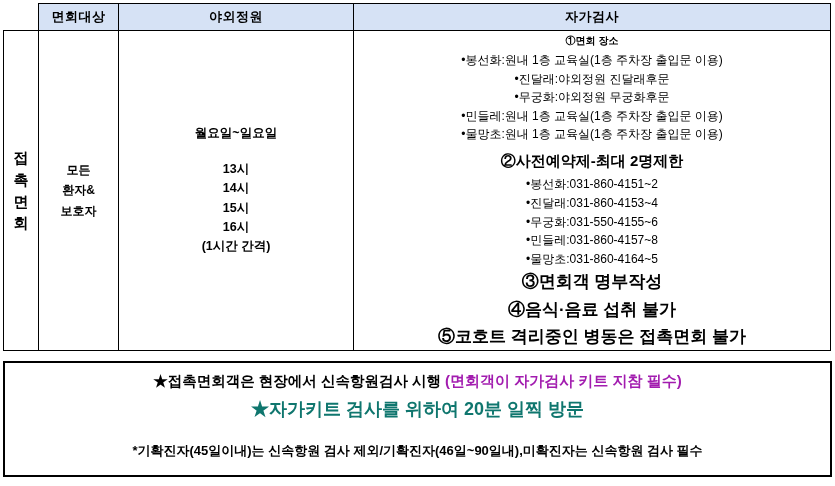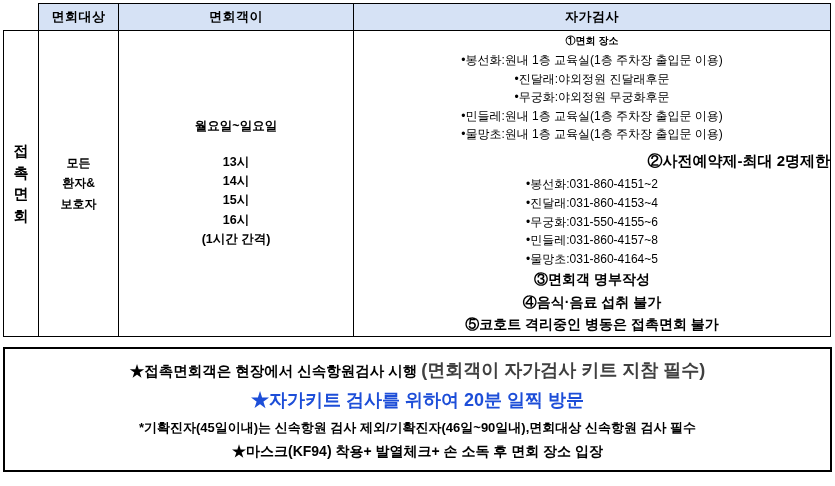--- a/index.html
+++ b/index.html
@@ -81,54 +81,53 @@
   }
   .rules-cell .rule-title {
     font-size: 10px;
     font-weight: bold;
     margin: 2px 0 3px 0;
   }
   .rules-cell .rule-title2 {
     font-size: 15px;
     font-weight: bold;
     margin: 6px 0 3px 0;
-    text-align: right;
   }
   .rules-cell .rule-line {
     font-size: 12px;
     line-height: 1.55;
   }
   .rules-cell .rule-sub {
-    font-size: 14px;
+    font-size: 17px;
     font-weight: bold;
     line-height: 1.6;
   }
 
   .notes {
     margin: 10px 3px 0 3px;
     width: 829px;
     box-sizing: border-box;
     border: 2px solid #000000;
     padding: 9px 0 9px 0;
     text-align: center;
   }
   .note-1 {
     font-size: 14.5px;
     font-weight: bold;
     margin-bottom: 6px;
   }
   .note-1 .red {
-    color: #404040;
+    color: #a21caf;
+    font-size: 15px;
+  }
+  .note-2 {
+    color: #0f766e;
     font-size: 18px;
-  }
-  .note-2 {
-    color: #1d4ed8;
-    font-size: 18px;
-    font-weight: bold;
-    margin-bottom: 7px;
+    font-weight: bold;
+    margin-bottom: 21px;
   }
   .note-3 {
     font-size: 13px;
     font-weight: bold;
     margin-bottom: 6px;
   }
   .note-4 {
     font-size: 14px;
     font-weight: bold;
   }
@@ -142,21 +141,21 @@
     <colgroup>
       <col class="col-a">
       <col class="col-b">
       <col class="col-c">
       <col class="col-d">
     </colgroup>
     <tbody>
         <tr>
       <td class="hdr hdr-blank"></td>
       <td class="hdr">면회대상</td>
-      <td class="hdr">면회객이</td>
+      <td class="hdr">야외정원</td>
       <td class="hdr">자가검사</td>
     </tr>
     <tr>
       <td class="vertical-cell">
         <span>접</span>
         <span>촉</span>
         <span>면</span>
         <span>회</span>
       </td>
       <td class="target-cell">
@@ -191,17 +190,16 @@
       </td>
     </tr>
   </tbody>
     </table>
 
   <div class="notes">
     <div class="note-1">
       <span>★접촉면회객은 현장에서 신속항원검사 시행 </span><span class="red">(면회객이 자가검사 키트 지참 필수)</span>
     </div>
     <div class="note-2">★자가키트 검사를 위하여 20분 일찍 방문</div>
-    <div class="note-3">*기확진자(45일이내)는 신속항원 검사 제외/기확진자(46일~90일내),면회대상 신속항원 검사 필수</div>
-    <div class="note-4">★마스크(KF94) 착용+ 발열체크+ 손 소독 후 면회 장소 입장</div>
+    <div class="note-3">*기확진자(45일이내)는 신속항원 검사 제외/기확진자(46일~90일내),미확진자는 신속항원 검사 필수</div>
   </div>
 
 </div>
 
 </body></html>

